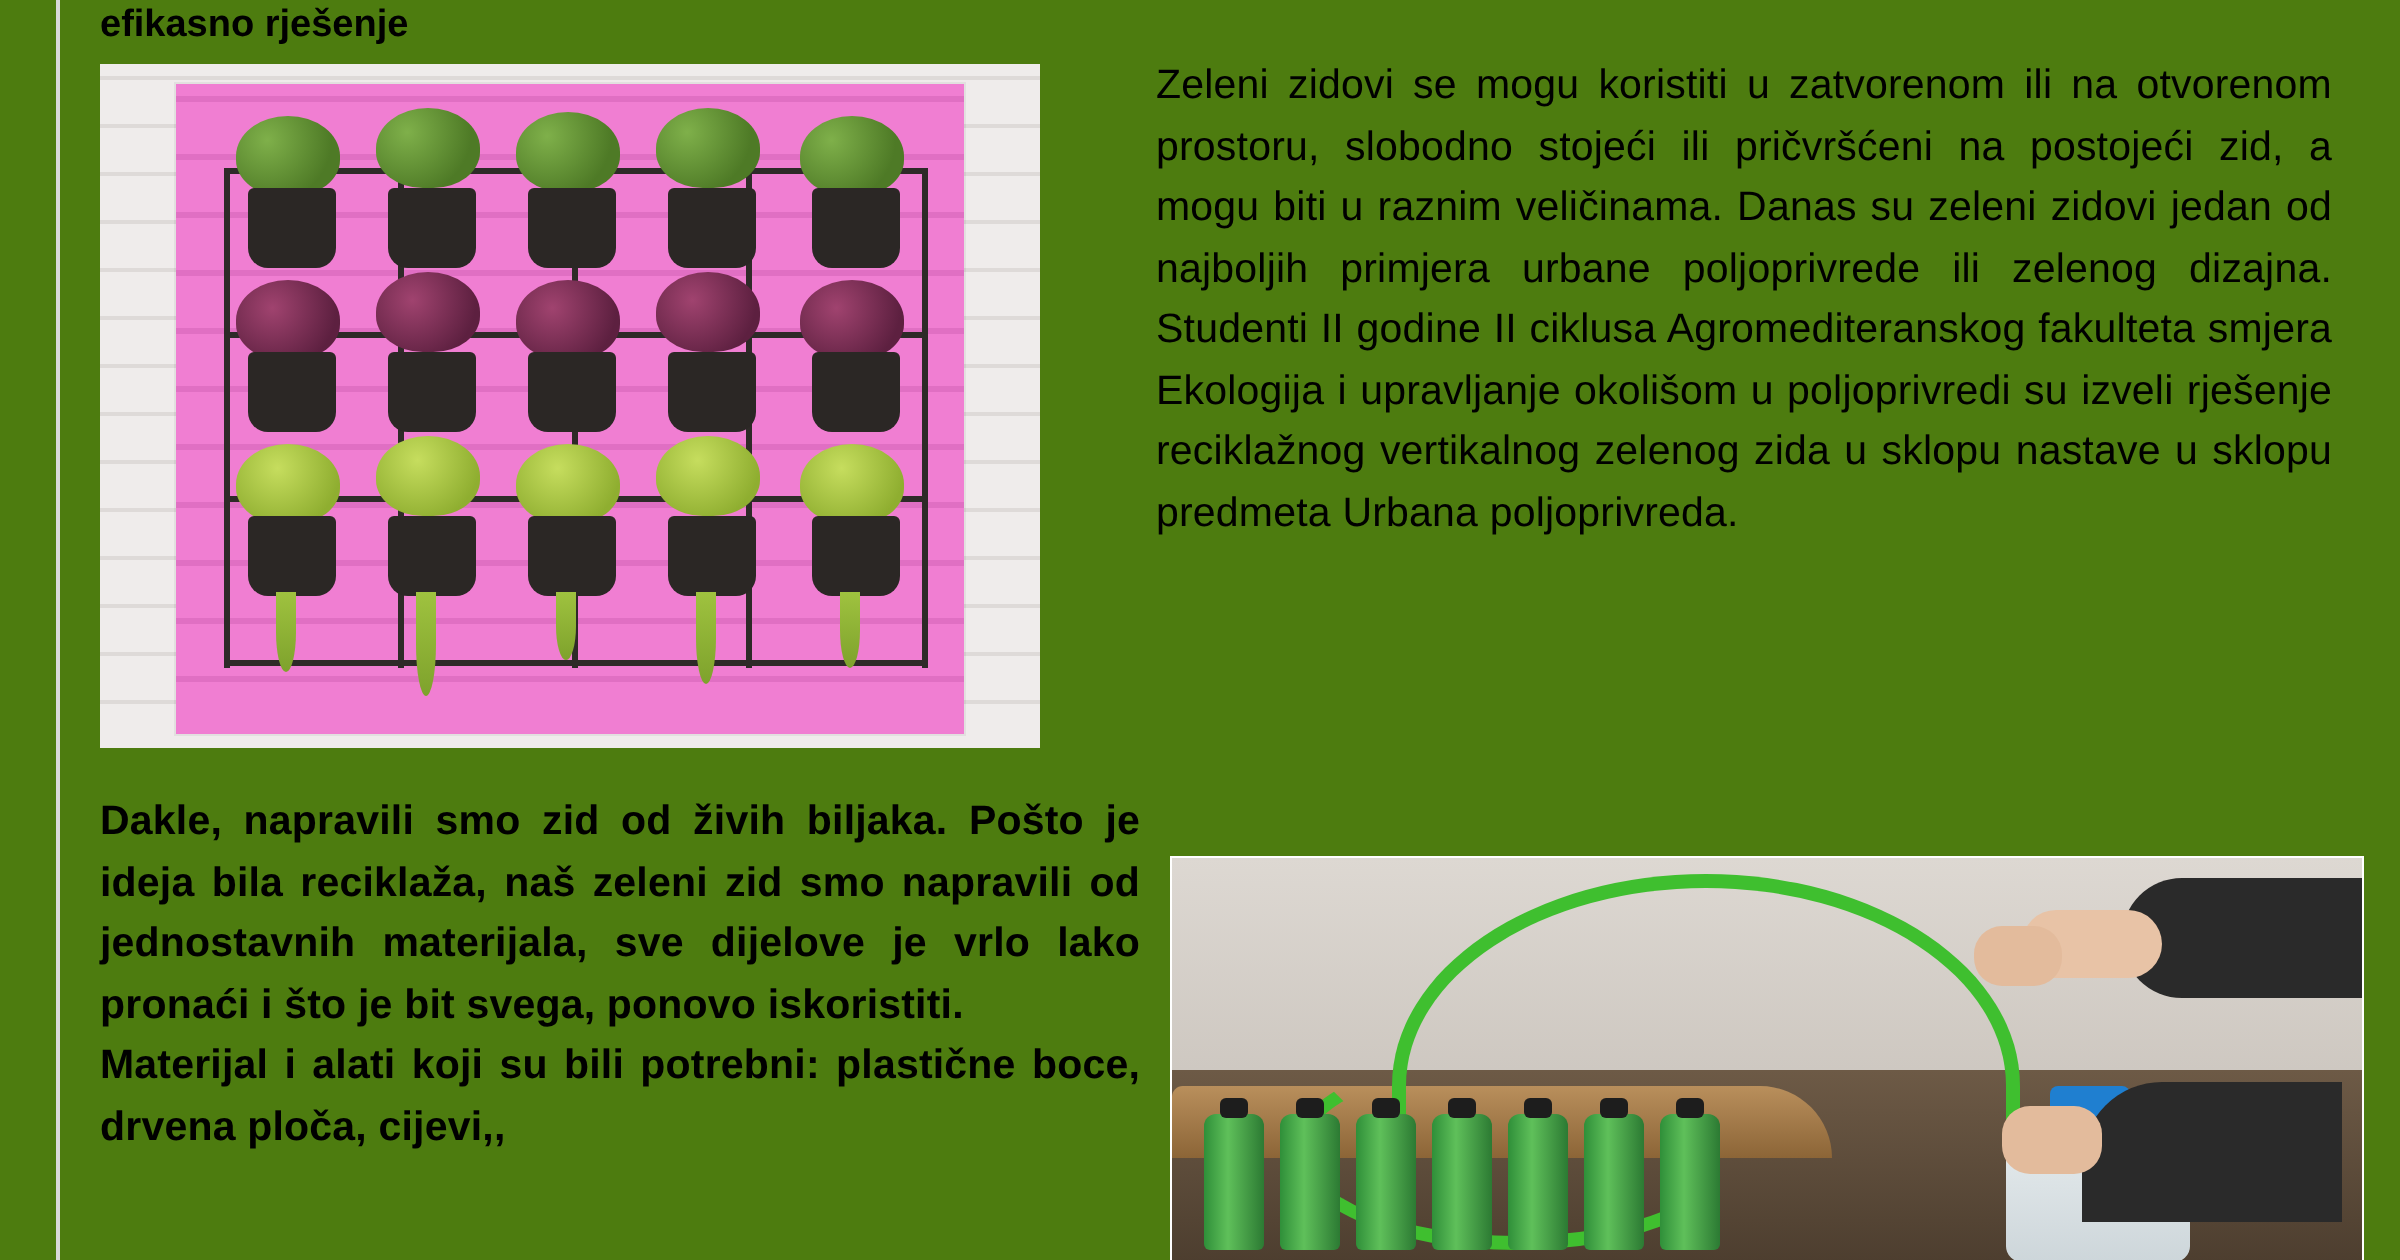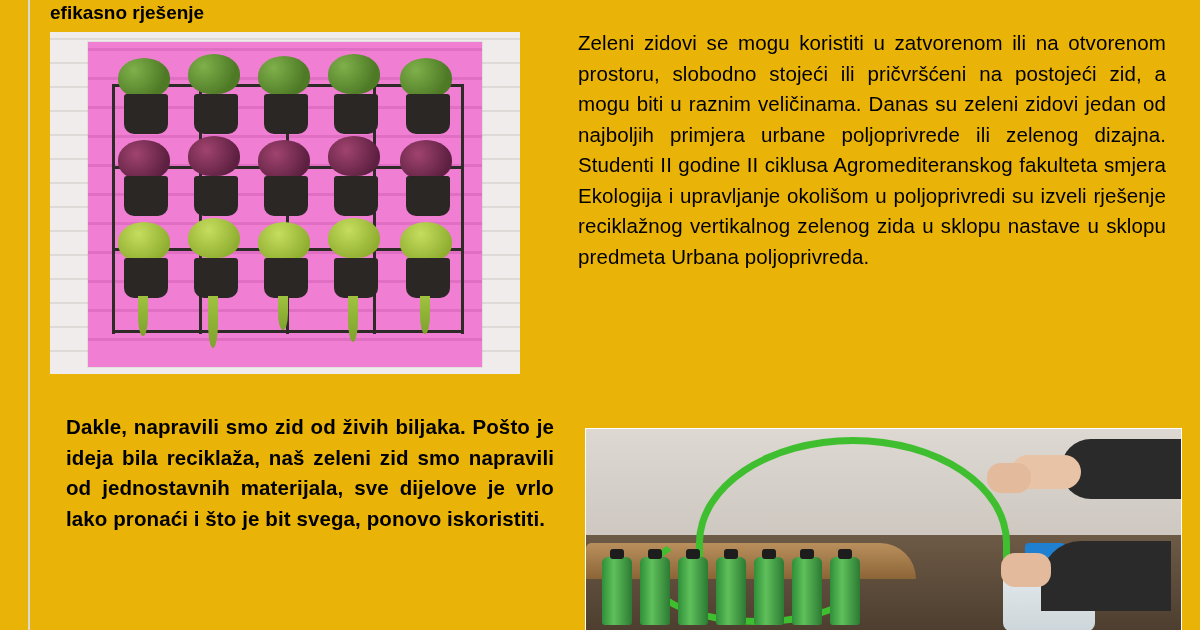--- a/index.html
+++ b/index.html
@@ -10,21 +10,21 @@
     width: 1200px;
     height: 630px;
     background: #ffffff;
     font-family: "Liberation Sans", sans-serif;
     overflow: hidden;
     position: relative;
   }
   .page {
     position: absolute;
     inset: 0;
-    background: #eab308;
+    background: #4d7c0f;
   }
   
   .margin-rule {
     position: absolute;
     left: 28px;
     top: 0;
     width: 2px;
     height: 630px;
     background: #d9d9d9;
   }
@@ -138,21 +138,21 @@
     top: 396px;
     width: 520px;
     font-size: 20.5px;
     font-weight: bold;
     line-height: 30.5px;
     color: #000000;
     text-align: justify;
     letter-spacing: 0.1px;
   }
   .lower-left p {
-    margin: 16px;
+    margin: 0;
   }
   
   .bottle-photo {
     position: absolute;
     left: 585px;
     top: 428px;
     width: 595px;
     height: 202px;
     overflow: hidden;
     background: #cfc9c2;
@@ -310,20 +310,21 @@
       <div class="plant lime" style="left:288px;top:138px;"></div>
       <div class="pot" style="left:294px;top:174px;"></div>
       <div class="vine" style="left:308px;top:212px; height:38px;"></div>
     </div>
   </div>
 
   <div class="right-col">Zeleni zidovi se mogu koristiti u zatvorenom ili na otvorenom prostoru, slobodno stojeći ili pričvršćeni na postojeći zid, a mogu biti u raznim veličinama. Danas su zeleni zidovi jedan od najboljih primjera urbane poljoprivrede ili zelenog dizajna. Studenti II godine II ciklusa Agromediteranskog fakulteta smjera Ekologija i upravljanje okolišom u poljoprivredi su izveli rješenje reciklažnog vertikalnog zelenog zida u sklopu nastave u sklopu predmeta Urbana poljoprivreda.</div>
 
   <div class="lower-left">
     <p>Dakle, napravili smo zid od živih biljaka. Pošto je ideja bila reciklaža, naš zeleni zid smo napravili od jednostavnih materijala, sve dijelove je vrlo lako pronaći i što je bit svega, ponovo iskoristiti.</p>
+    <p>Materijal i alati koji su bili potrebni: plastične boce, drvena ploča, cijevi,,</p>
   </div>
 
   <div class="bottle-photo">
     <div class="bp-wall"></div>
     <div class="bp-table"></div>
     <div class="bp-board"></div>
 
     <div class="hose"></div>
     <div class="hose2"></div>
 

